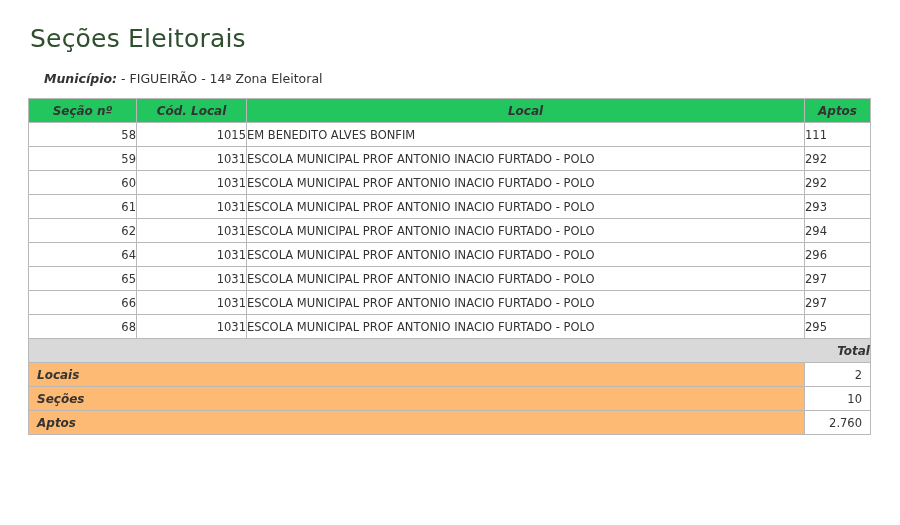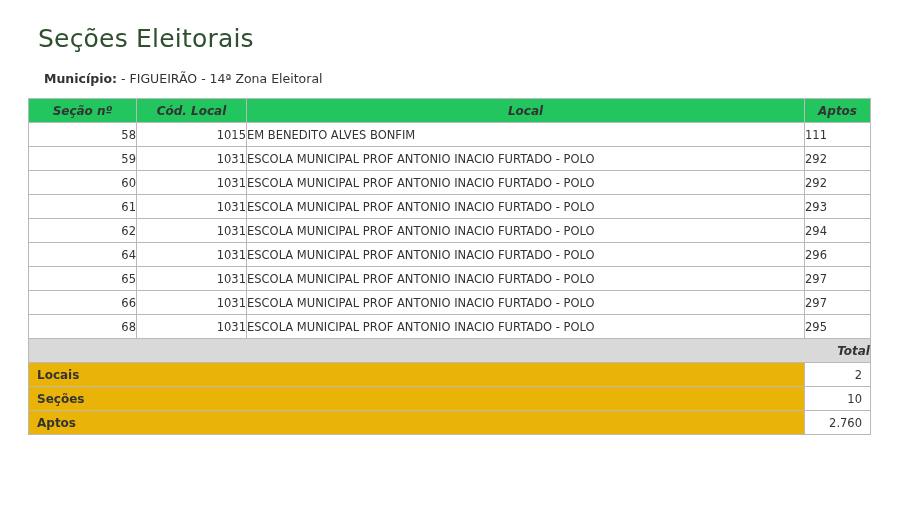--- a/index.html
+++ b/index.html
@@ -15,30 +15,31 @@
     overflow: hidden;
   }
   .page {
     padding: 18px 28px 0 28px;
     box-sizing: border-box;
   }
   .page-title {
     font-size: 25px;
     font-weight: normal;
     color: #2f4f2f;
-    margin: 6px 0 18px 10px;
+    margin: 6px 0 18px 2px;
     letter-spacing: 0.2px;
   }
   .subtitle {
     font-size: 12.5px;
     color: #333333;
     margin: 0 0 12px 16px;
   }
   .subtitle .label {
     font-weight: bold;
+    font-style: italic;
   }
   table.sections {
     border-collapse: collapse;
     width: 842px;
     table-layout: fixed;
     font-size: 11.5px;
   }
   table.sections th, table.sections td {
     border: 1px solid #b9b9b9;
     padding: 0;
@@ -70,21 +71,22 @@
     padding-right: 8px;
   }
   tr.total-head td {
     background: #d9d9d9;
     text-align: right;
     font-style: italic;
     font-weight: bold;
     font-size: 12px;
   }
   tr.total-row td.total-label {
-    background: #eab308;
+    background: #fdba74;
+    font-style: italic;
     font-weight: bold;
     font-size: 12px;
     padding-left: 8px;
     text-align: left;
   }
   tr.total-row td.total-value {
     text-align: right;
     padding-right: 8px;
     background: #ffffff;
   }

